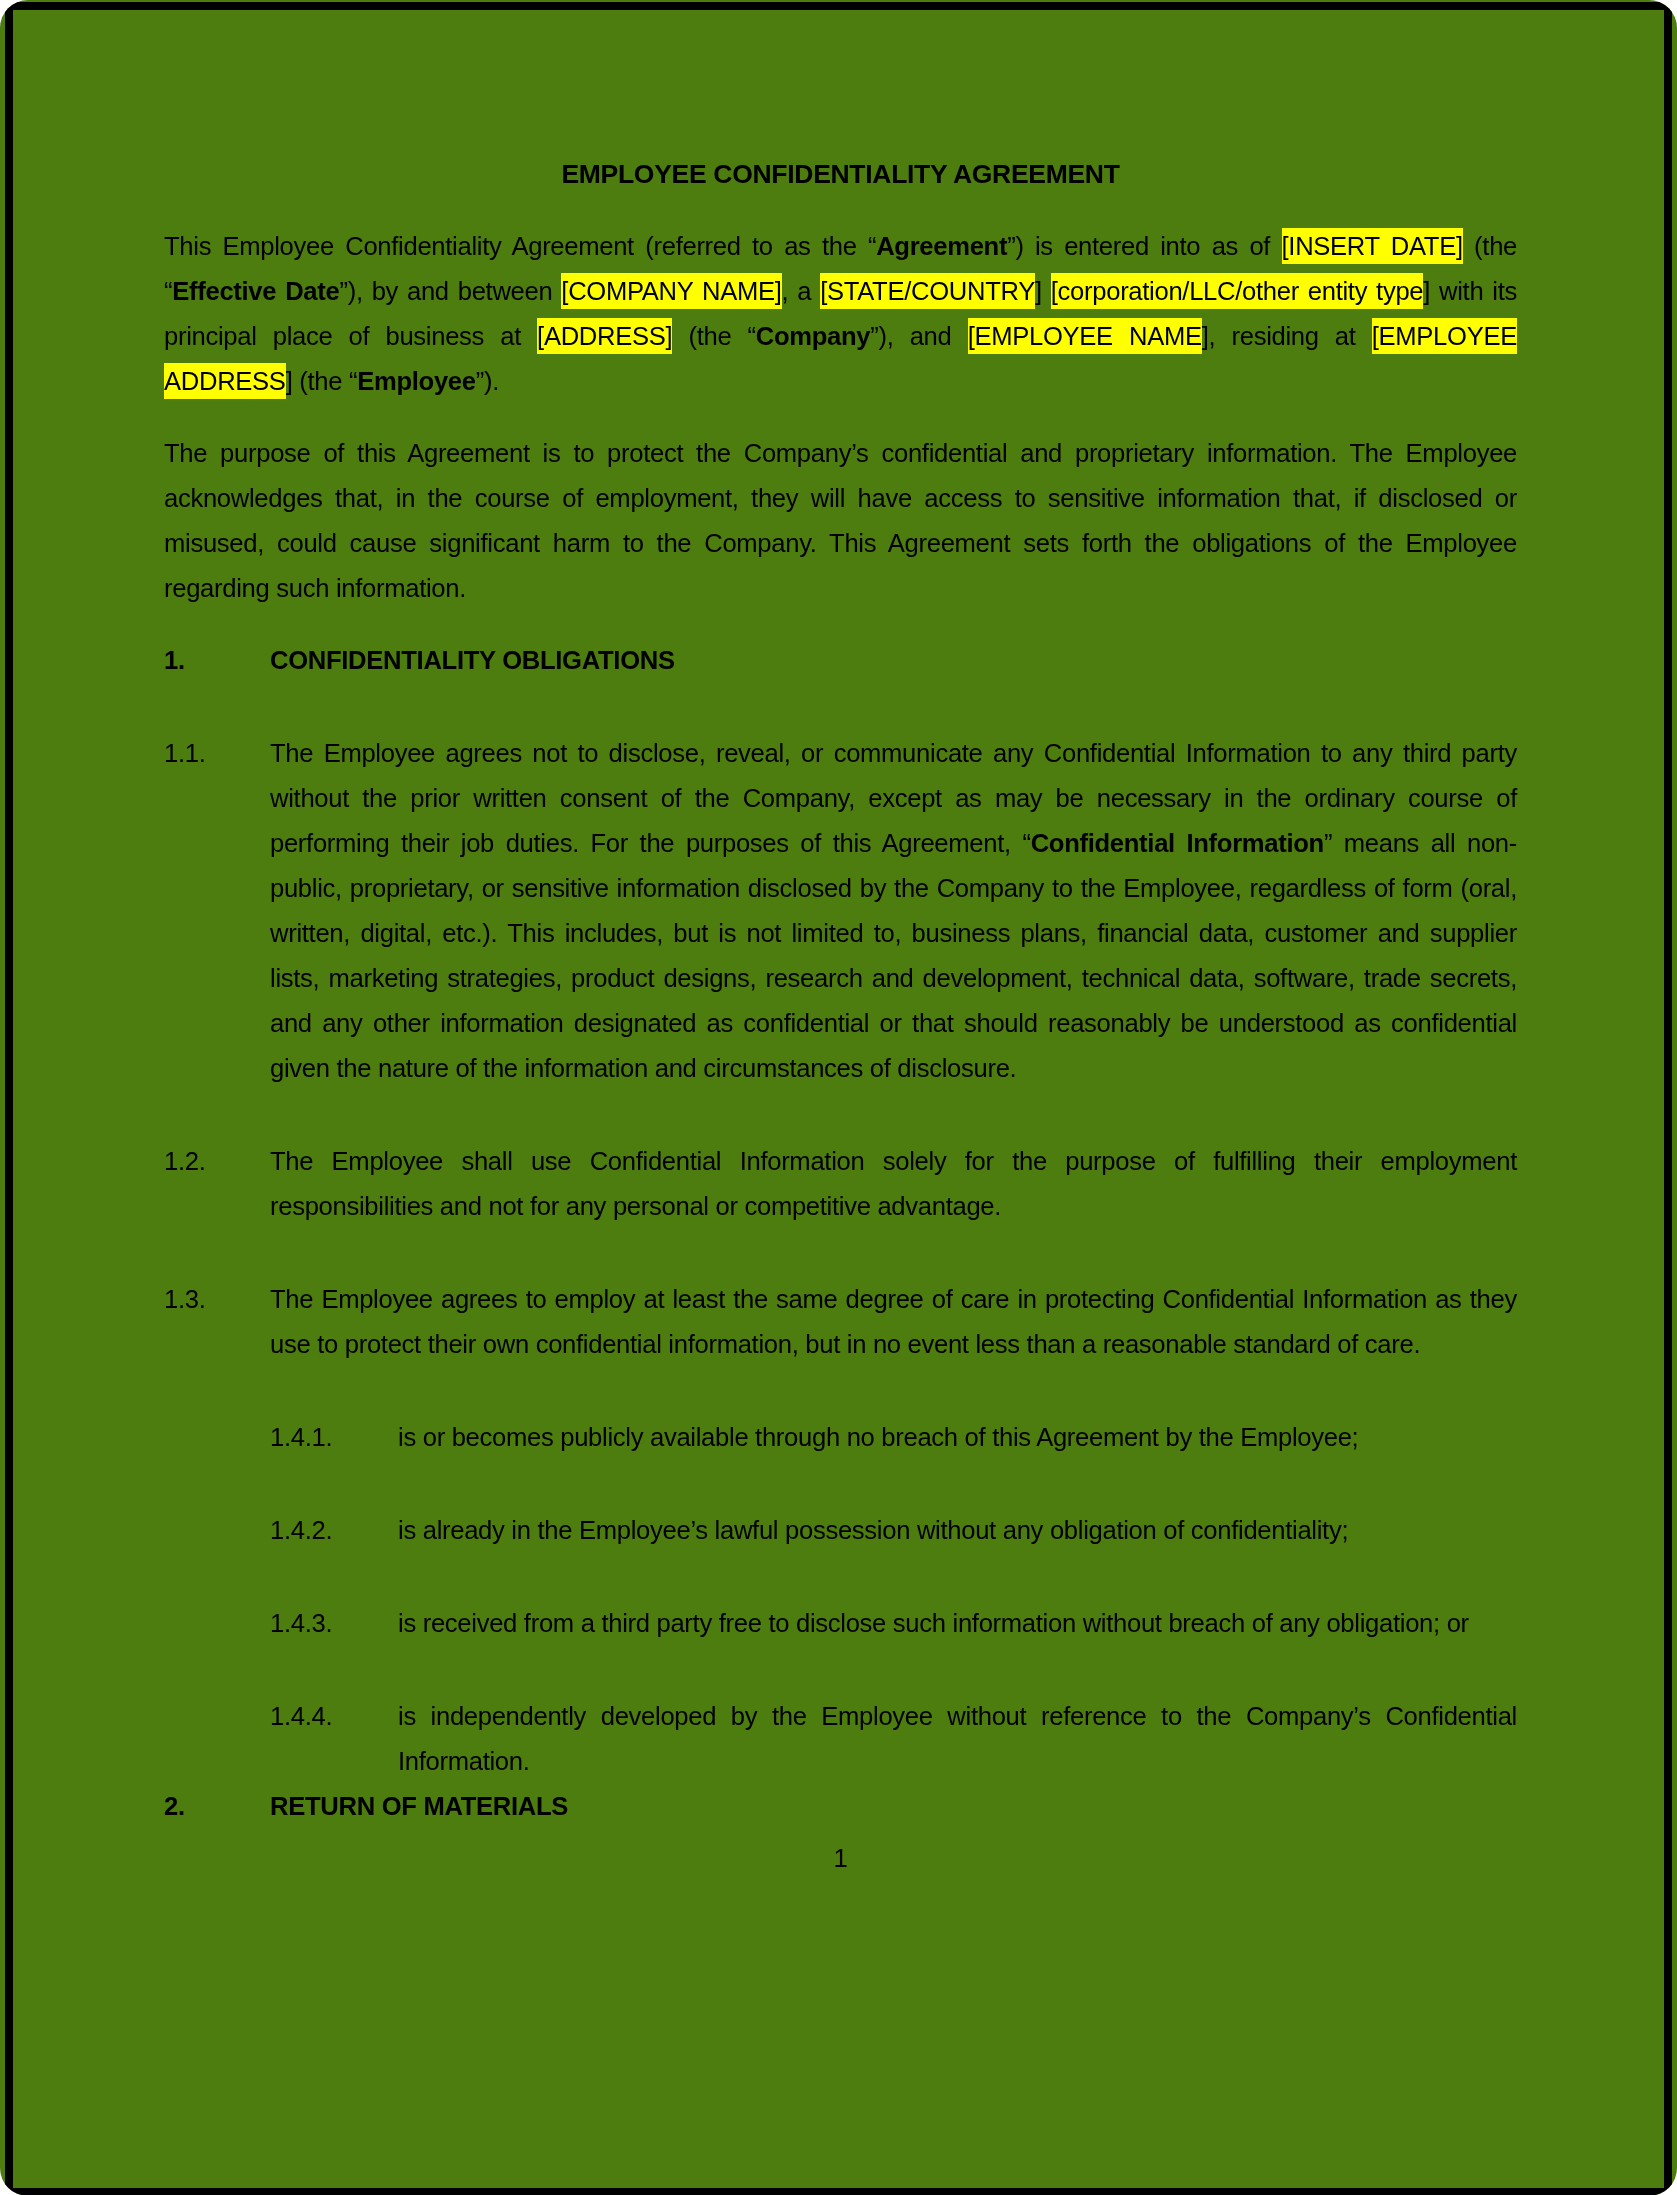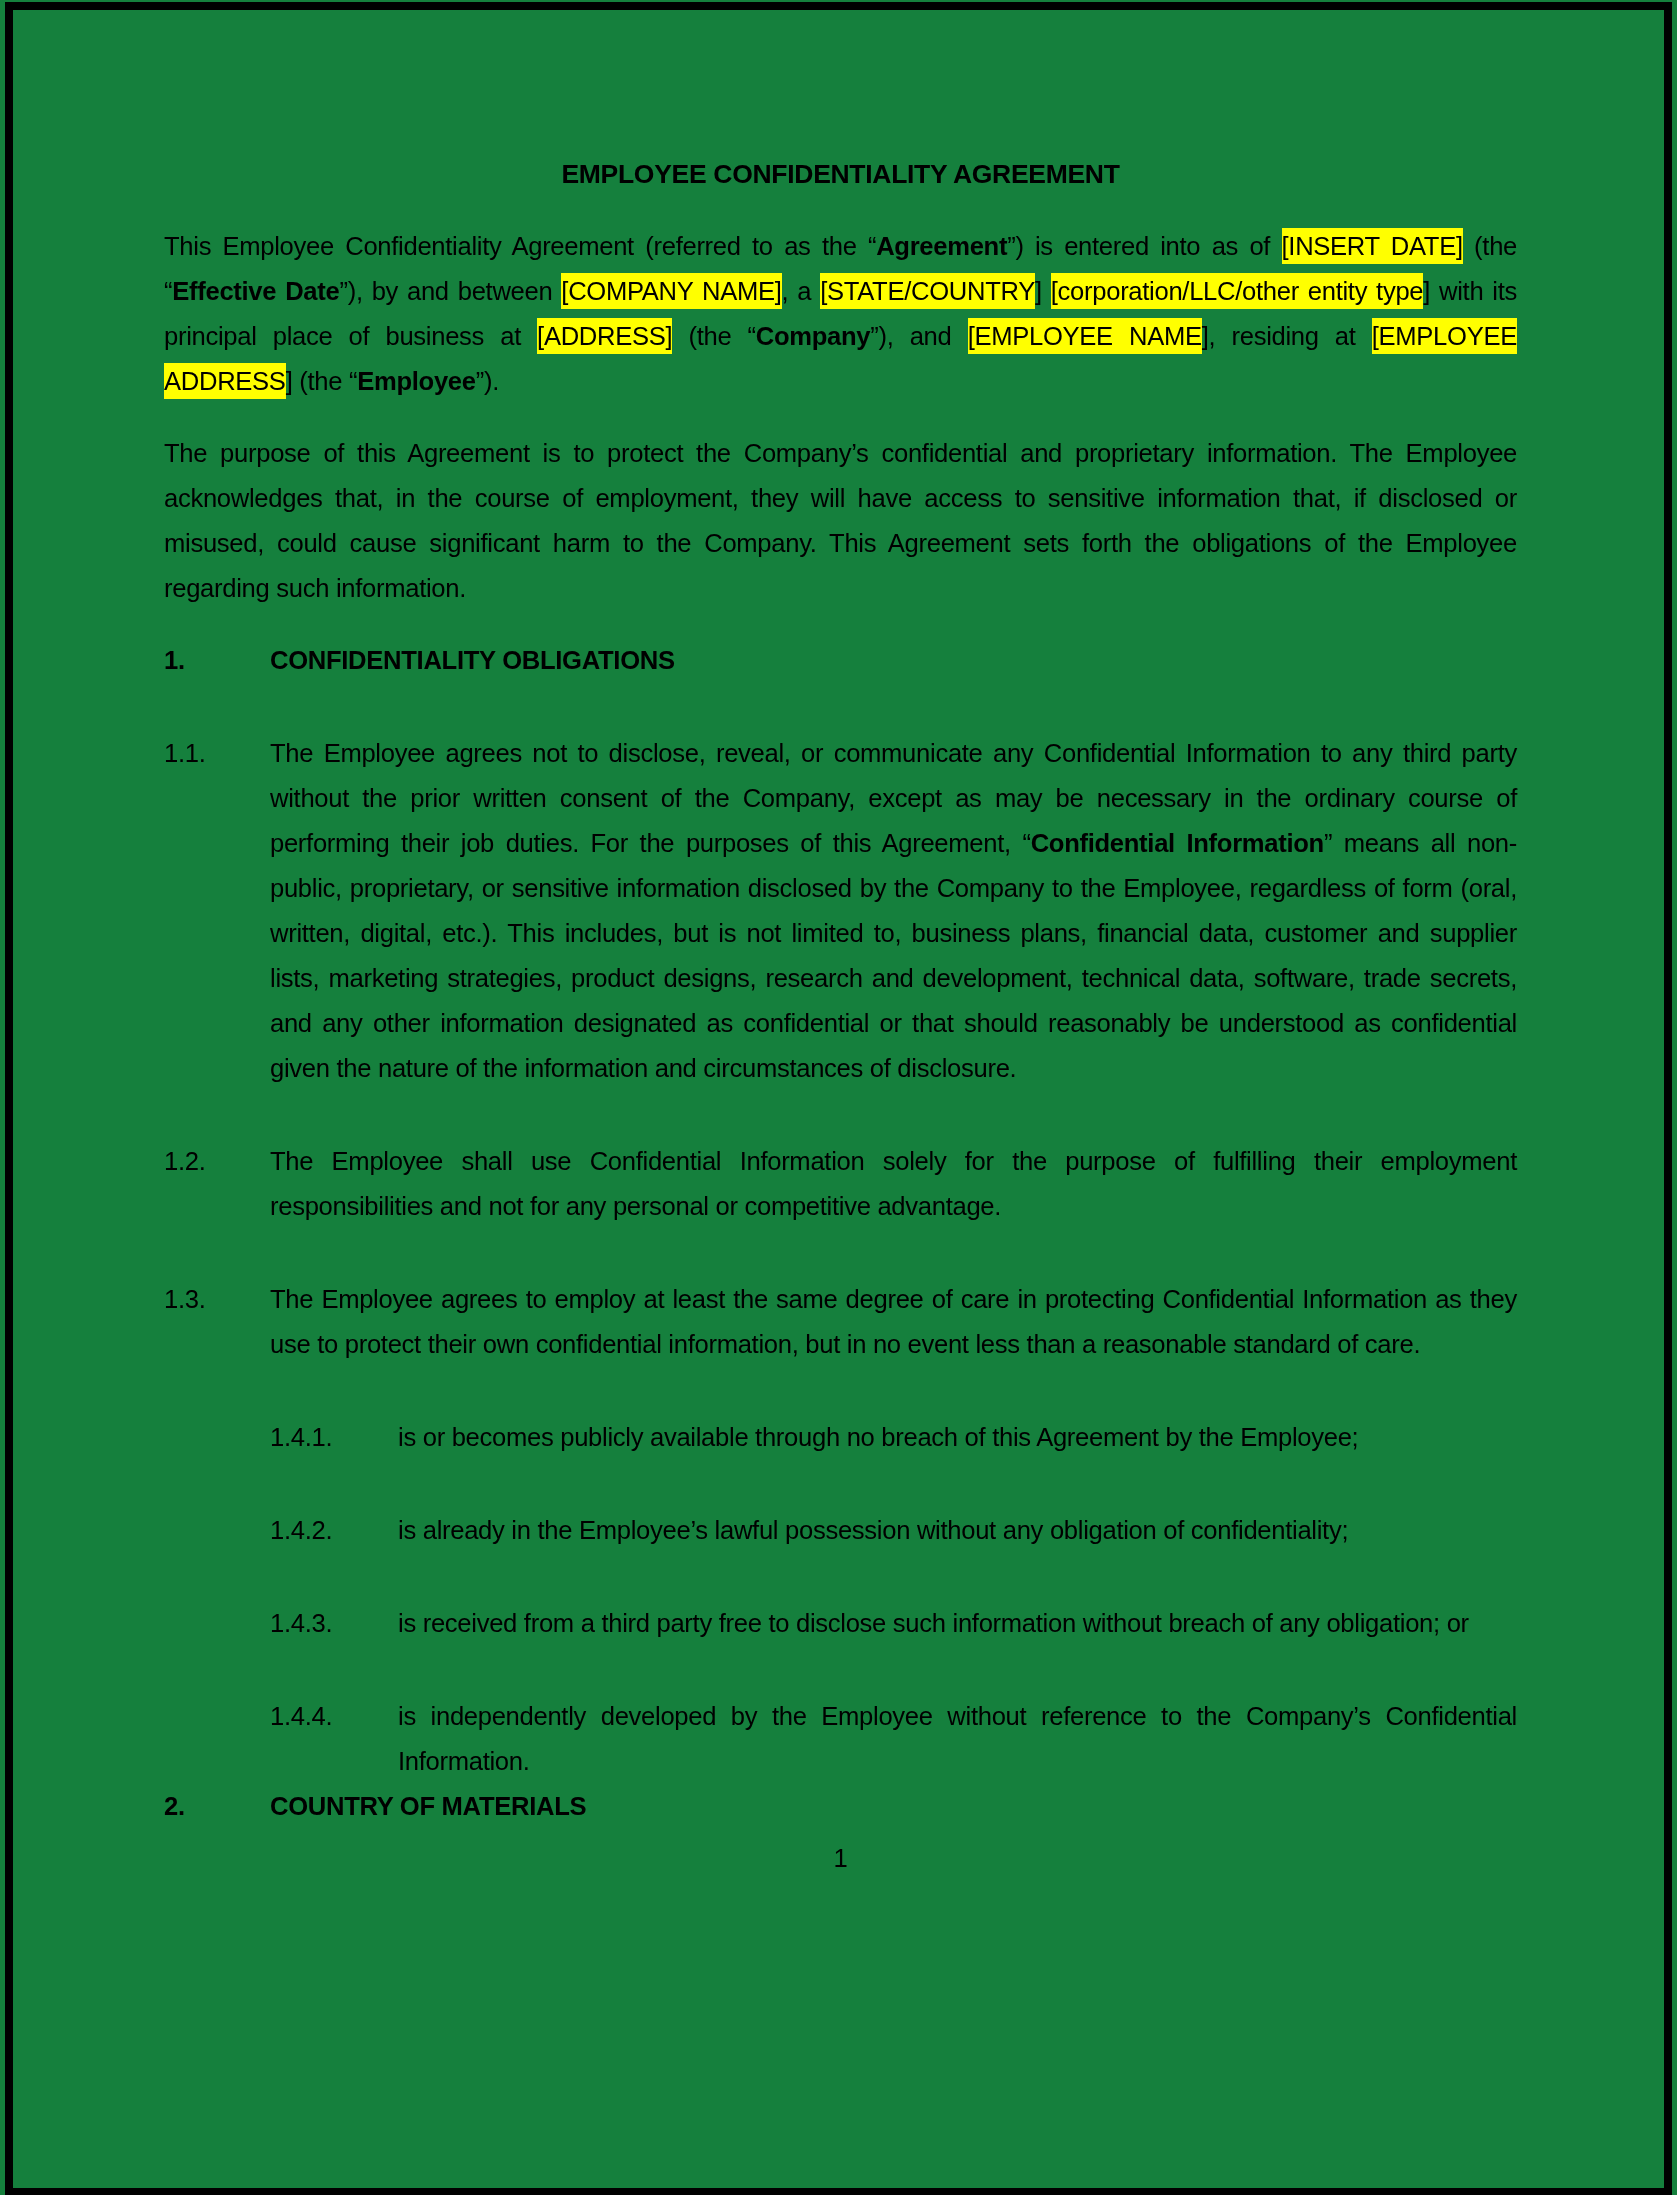--- a/index.html
+++ b/index.html
@@ -1,23 +1,24 @@
 <!DOCTYPE html>
 <html style="font-size:14px"><head>
 <meta charset="utf-8">
 <style>
   html, body { margin: 0; padding: 0; background: #ffffff; }
   .page {
     position: relative;
     width: 1677px;
     height: 2196px;
-    background: #15803d;
+    background: #4d7c0f;
     color: #000000;
     font-family: "Liberation Sans", sans-serif;
     overflow: hidden;
+    border-radius: 28px;
   }
   .frame {
     position: absolute;
     left: 5.3px;
     top: 1.8px;
     width: 1667px;
     height: 2194px;
     box-sizing: border-box;
     border: 8px solid #000000;
     pointer-events: none;
@@ -111,20 +112,20 @@
       <p class="body">is received from a third party free to disclose such information without breach of any obligation; or</p>
     </div>
 
     <div class="li l2 tight">
       <span class="num">1.4.4.</span>
       <p class="body">is independently developed by the Employee without reference to the Company’s Confidential Information.</p>
     </div>
 
     <div class="li heading tight">
       <span class="num">2.</span>
-      <span class="body">COUNTRY OF MATERIALS</span>
+      <span class="body">RETURN OF MATERIALS</span>
     </div>
 
     <div class="footer">1</div>
 
   </div>
 </div>
 
 
 </body></html>

